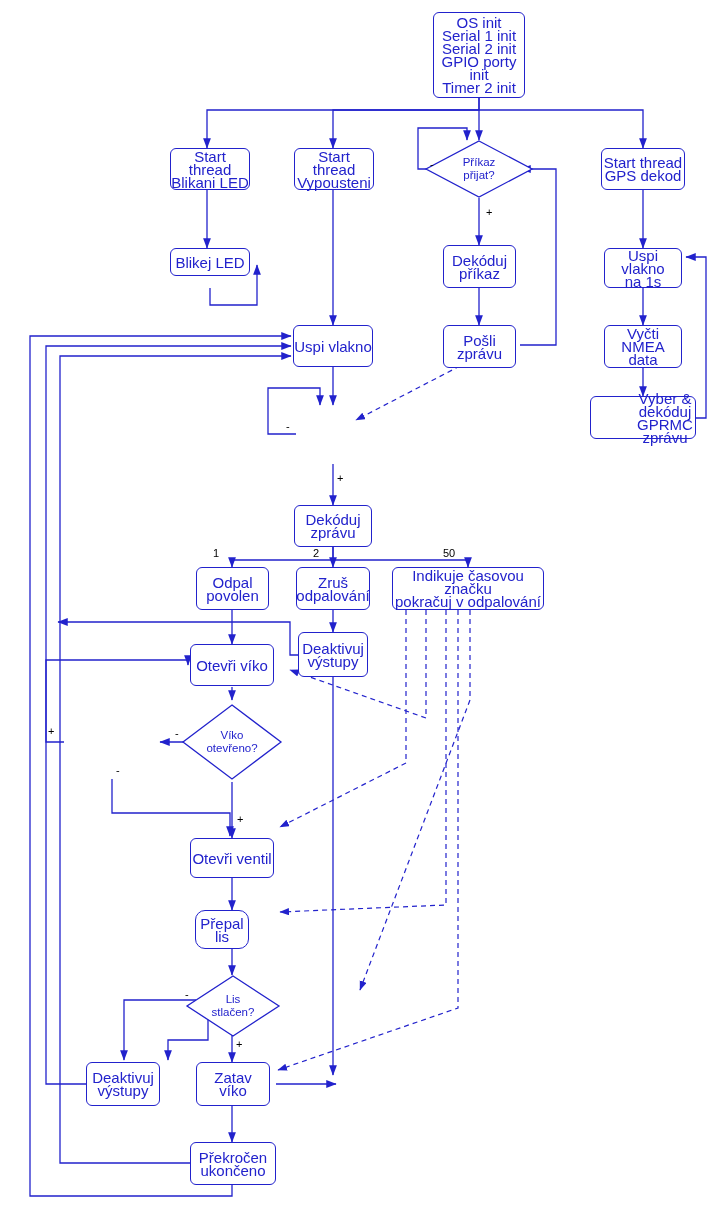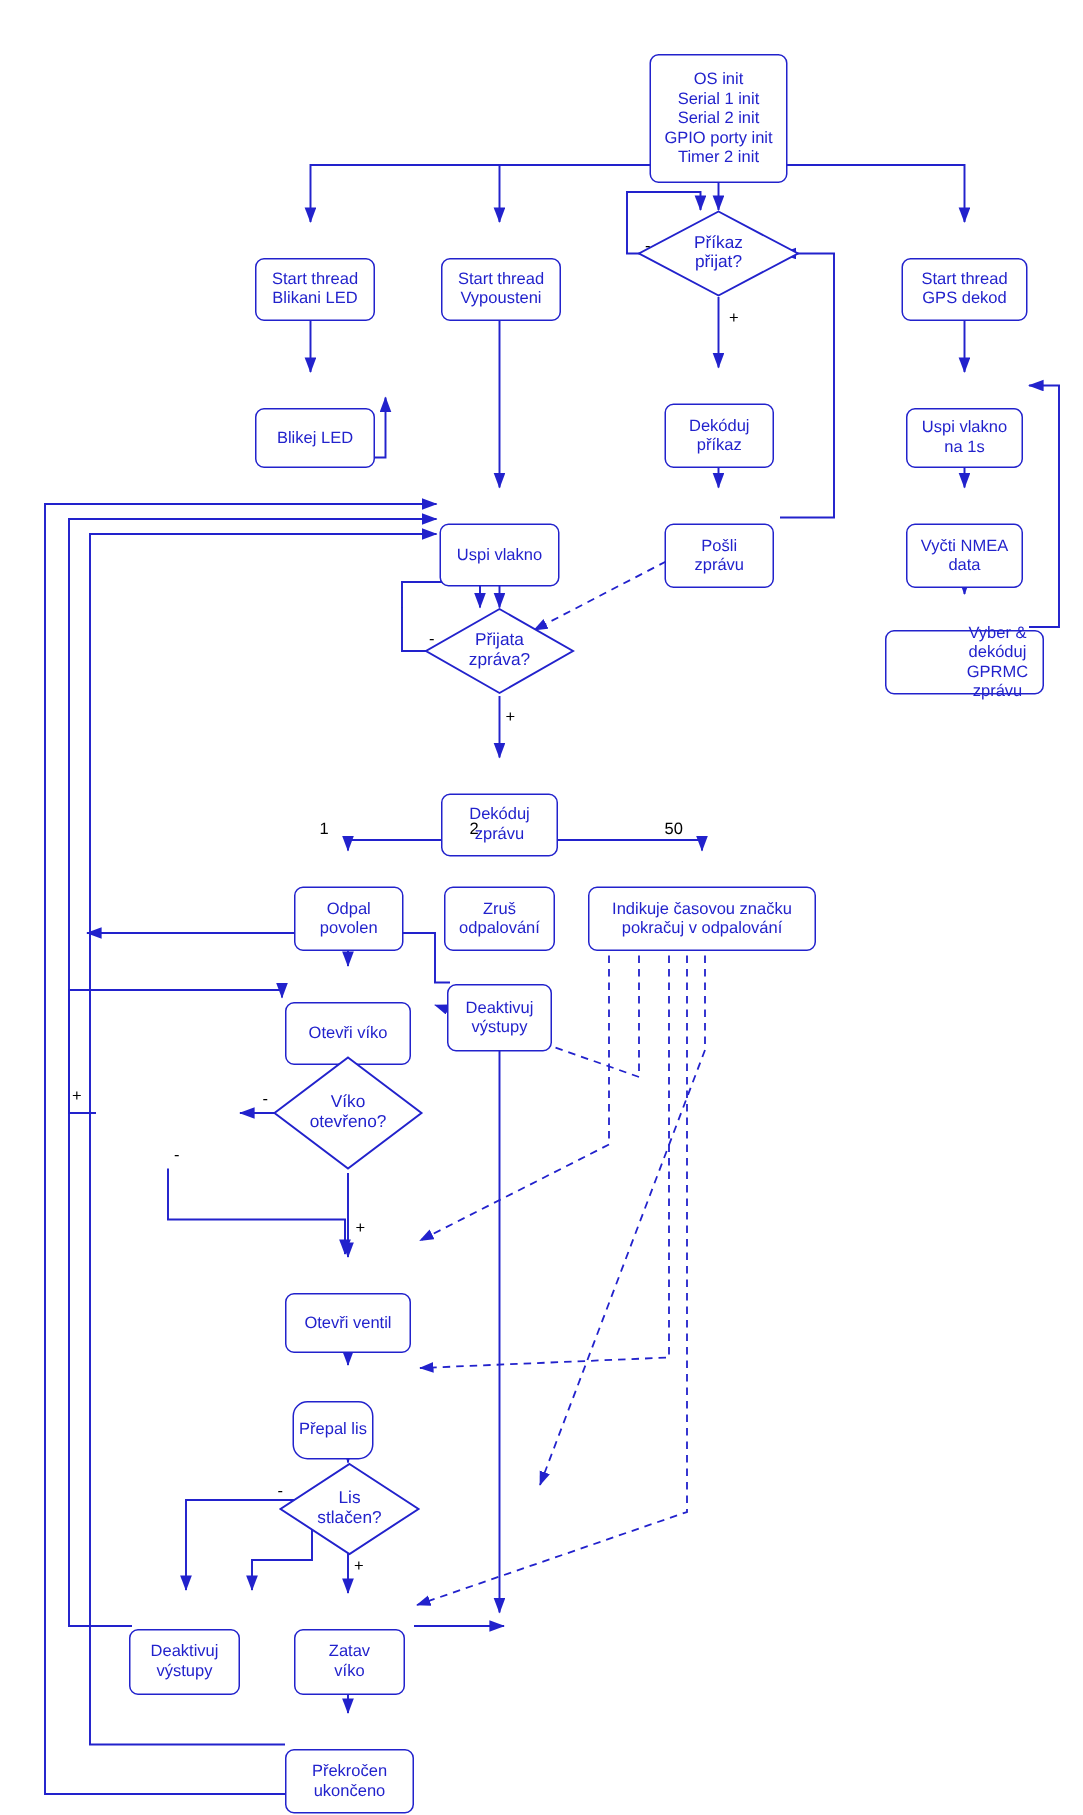--- a/index.html
+++ b/index.html
@@ -15,29 +15,28 @@
     font-family: "Liberation Sans", sans-serif;
     overflow: hidden;
   }
   .node {
     position: absolute;
     box-sizing: border-box;
     border: 1.3px solid #2222cc;
     border-radius: 6px;
     background: #ffffff;
     color: #2222cc;
-    font-size: 11px;
+    font-size: 15px;
     line-height: 13px;
     text-align: center;
     display: flex;
     align-items: center;
     justify-content: center;
     white-space: pre-line;
     z-index: 3;
-    margin-top: 24px;
   }
   .diamond-wrap {
     position: absolute;
     z-index: 3;
   }
   .diamond-wrap svg {
     position: absolute;
     left: 0;
     top: 0;
     overflow: visible;
@@ -180,46 +179,39 @@
     <svg width="108" height="58">
         <polygon points="54,1 107,29 54,57 1,29" fill="#ffffff" stroke="#2222cc" stroke-width="1.3"></polygon>
       </svg>
     <div class="diamond-label">Příkaz
 přijat?</div>
   </div>
 
   <div class="node" style="left:601px; top:148px; width:84px; height:42px;">Start thread
 GPS dekod</div>
 
-  <div class="node" style="left:170px; top:248px; width:80px; height:40px;">Blikej LED</div>
+  <div class="node" style="left:170px; top:248px; width:80px; height:28px;">Blikej LED</div>
 
   <div class="node" style="left:443px; top:245px; width:73px; height:43px;">Dekóduj
 příkaz</div>
 
   <div class="node" style="left:604px; top:248px; width:78px; height:40px;">Uspi vlakno
 na 1s</div>
 
   <div class="node" style="left:443px; top:325px; width:73px; height:43px;">Pošli
 zprávu</div>
 
   <div class="node" style="left:604px; top:325px; width:78px; height:43px;">Vyčti NMEA
 data</div>
 
   <div class="node" style="left:293px; top:325px; width:80px; height:42px;">Uspi vlakno</div>
 
   <div class="node" style="left:590px; top:396px; width:106px; height:43px;padding-left:44px;">Vyber &amp; dekóduj
 GPRMC zprávu</div>
 
-  <div class="diamond-wrap" style="left:283px; top:405px; width:100px; height:58px;">
-    <svg width="100" height="58">
-        <polygon points="50,1 99,29 50,57 1,29" fill="#ffffff" stroke="#2222cc" stroke-width="1.3"></polygon>
-      </svg>
-    <div class="diamond-label">Přijata
-zpráva?</div>
-  </div>
 
   <div class="node" style="left:294px; top:505px; width:78px; height:42px;">Dekóduj
 zprávu</div>
 
   <div class="node" style="left:196px; top:567px; width:73px; height:43px;">Odpal
 povolen</div>
 
   <div class="node" style="left:296px; top:567px; width:74px; height:43px;">Zruš
 odpalování</div>
 

